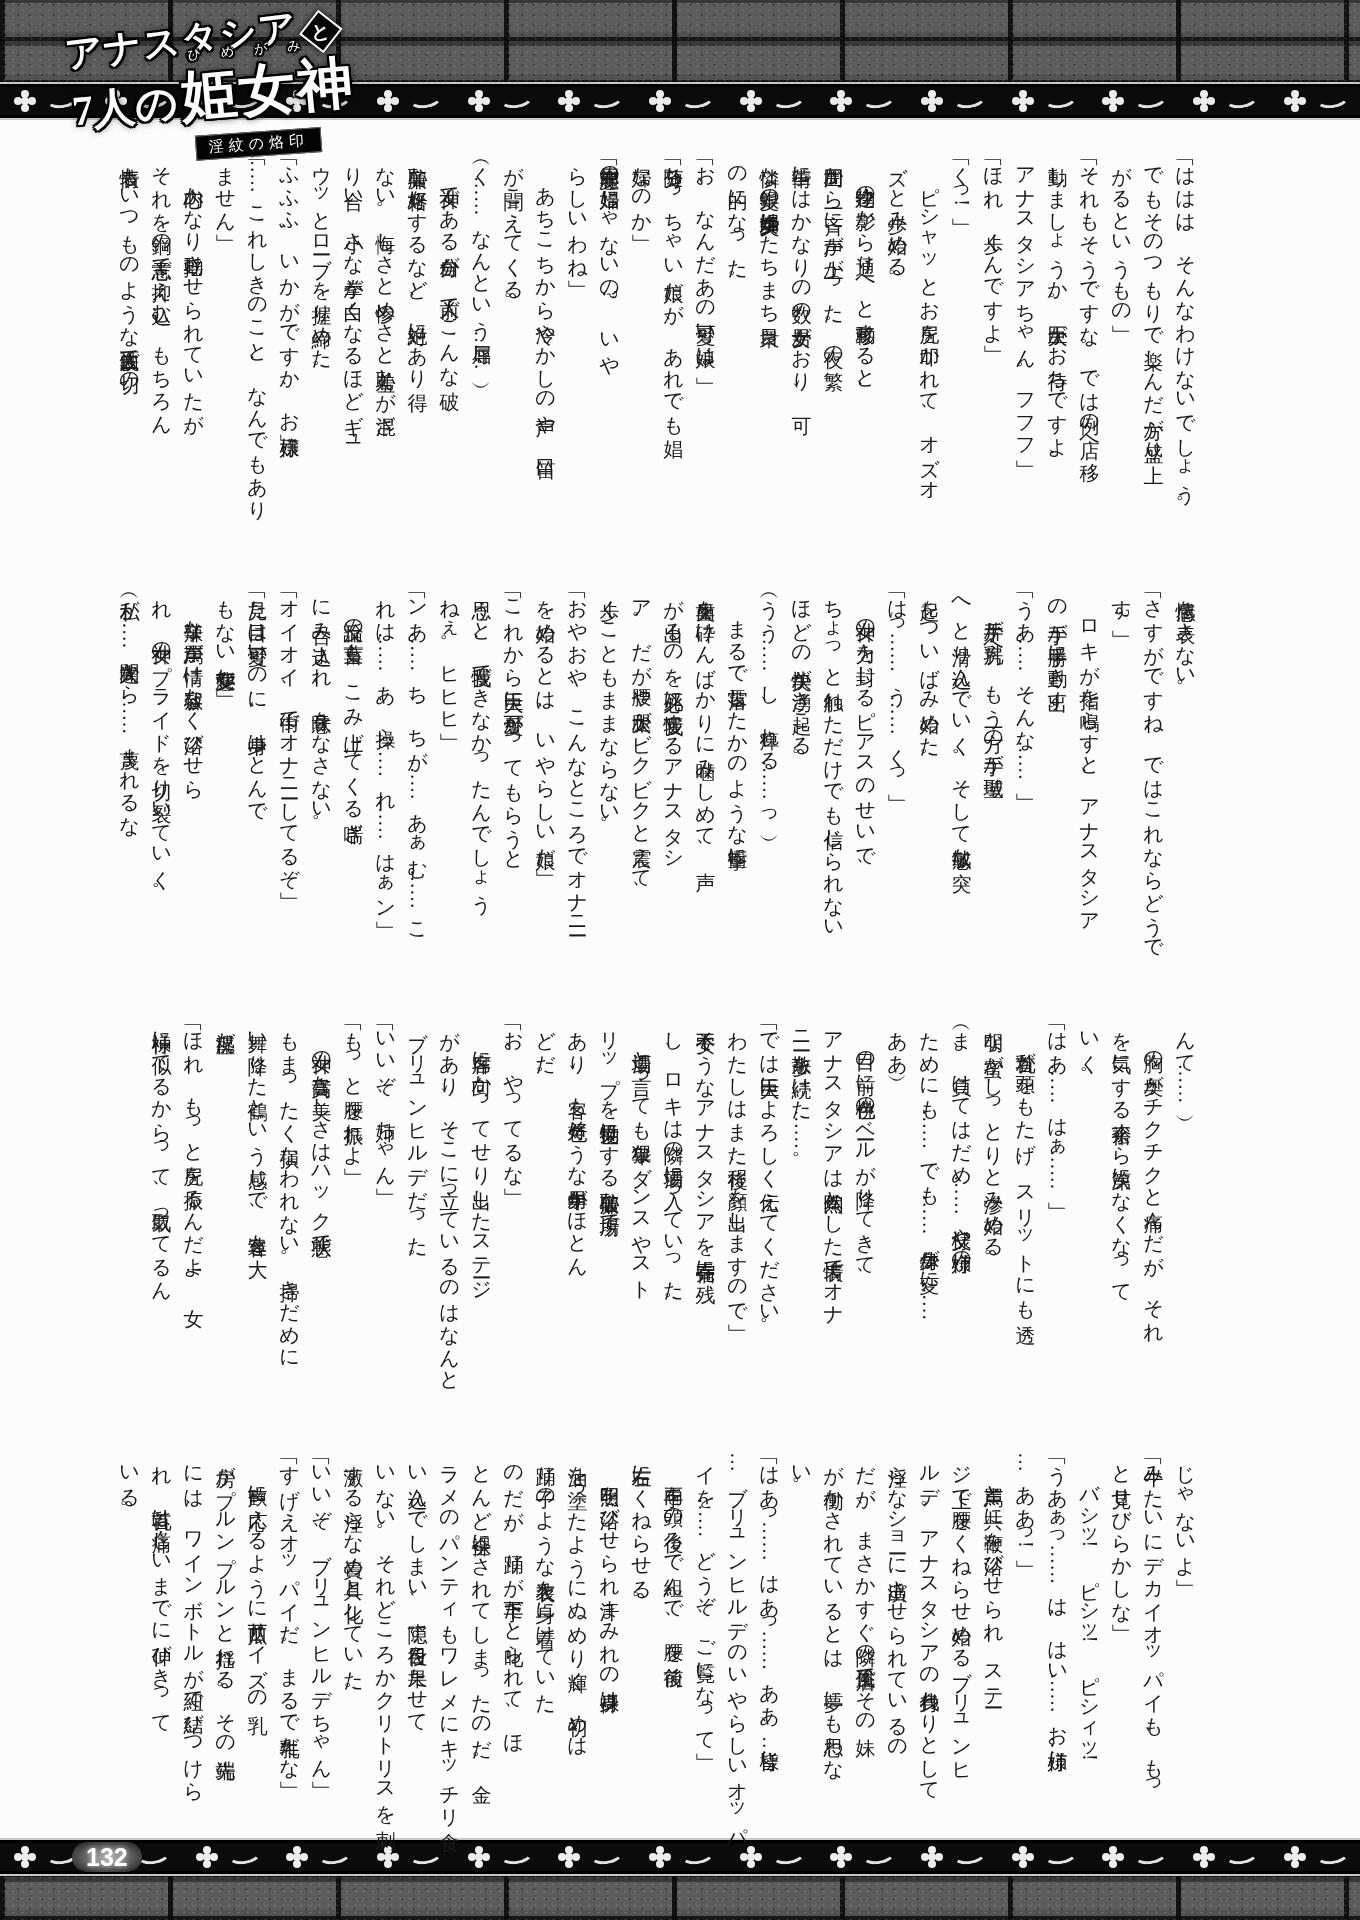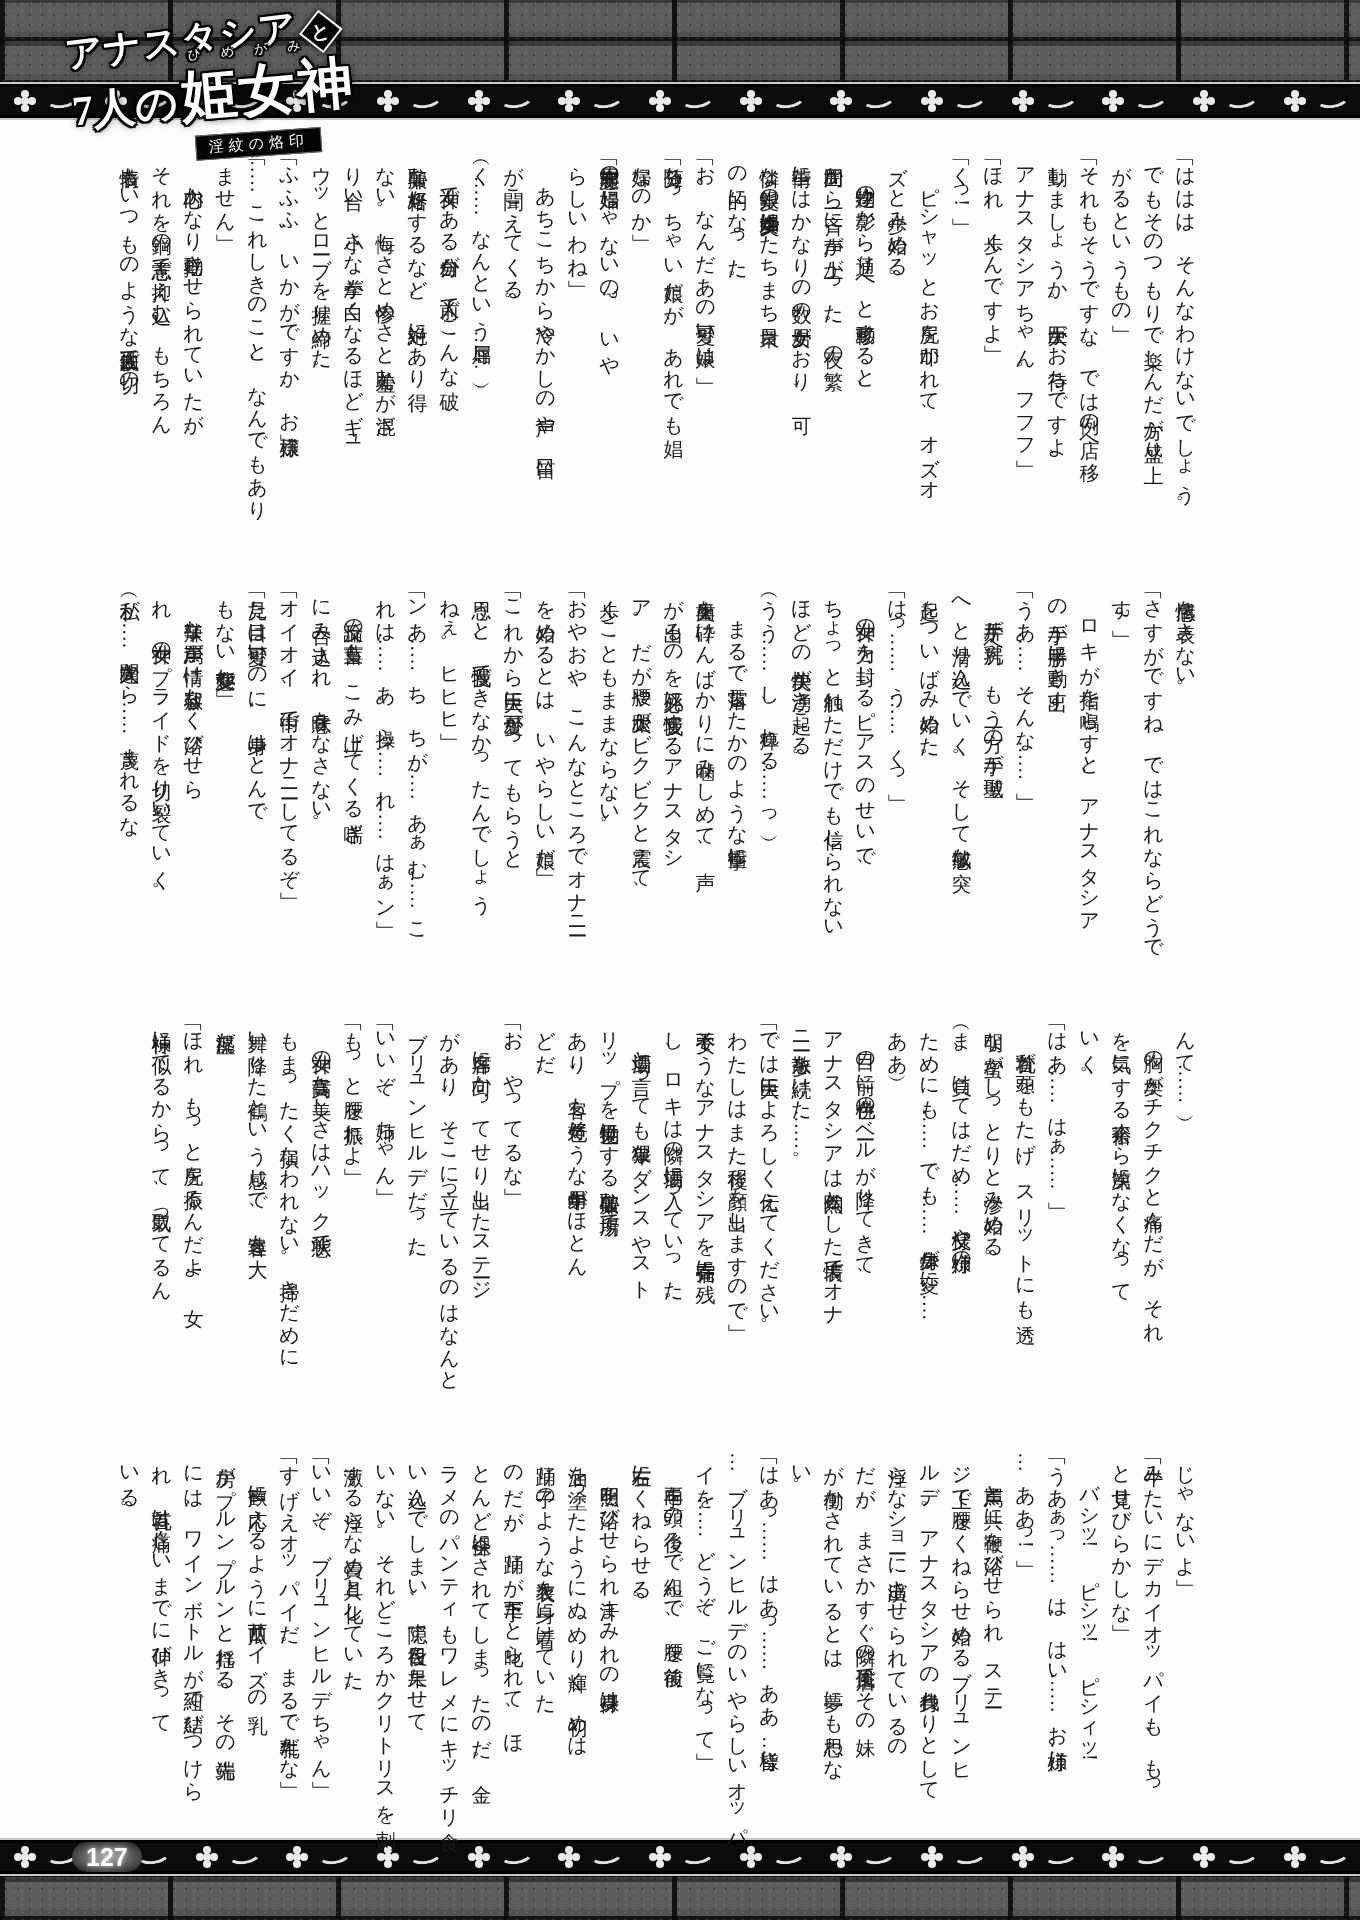--- a/index.html
+++ b/index.html
@@ -344,15 +344,15 @@
       <div class="col">激する淫らな責め具と化していた。</div>
       <div class="col">「いいぞ、ブリュンヒルデちゃん」</div>
       <div class="col">「すげえオッパイだ。まるで乳牛だな」</div>
       <div class="col">　歓声に応えるように西瓜サイズの乳</div>
       <div class="col">房がプルンプルンと揺れる。その先端</div>
       <div class="col">には、ワインボトルが紐で結びつけら</div>
       <div class="col">れ、乳首は痛々しいまでに伸びきって</div>
       <div class="col">いる。</div>
     </div>
 
-  <div class="page-plaque">127</div>
+  <div class="page-plaque">132</div>
 
 </div>
 
 </body></html>

